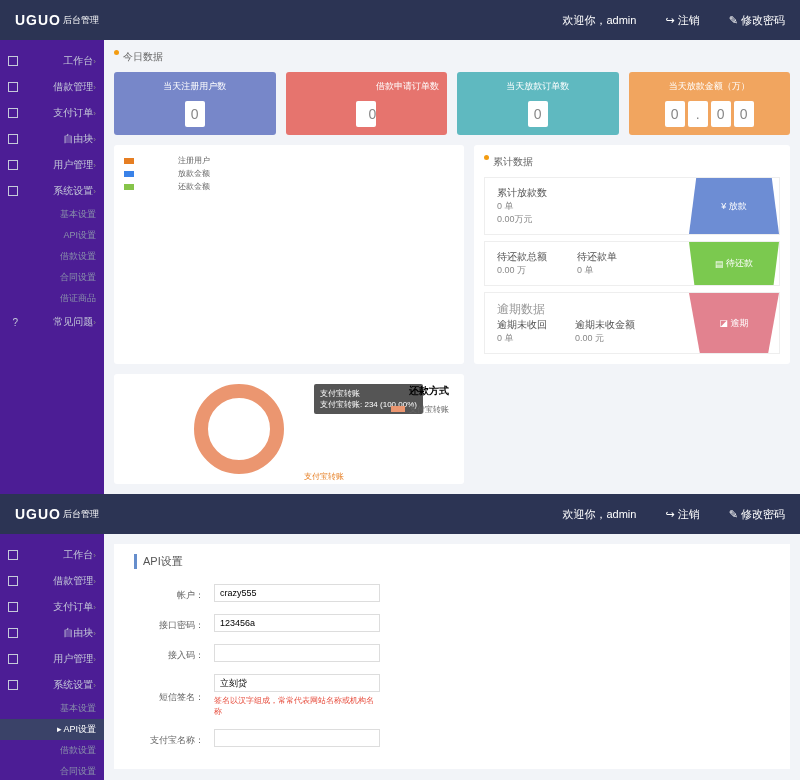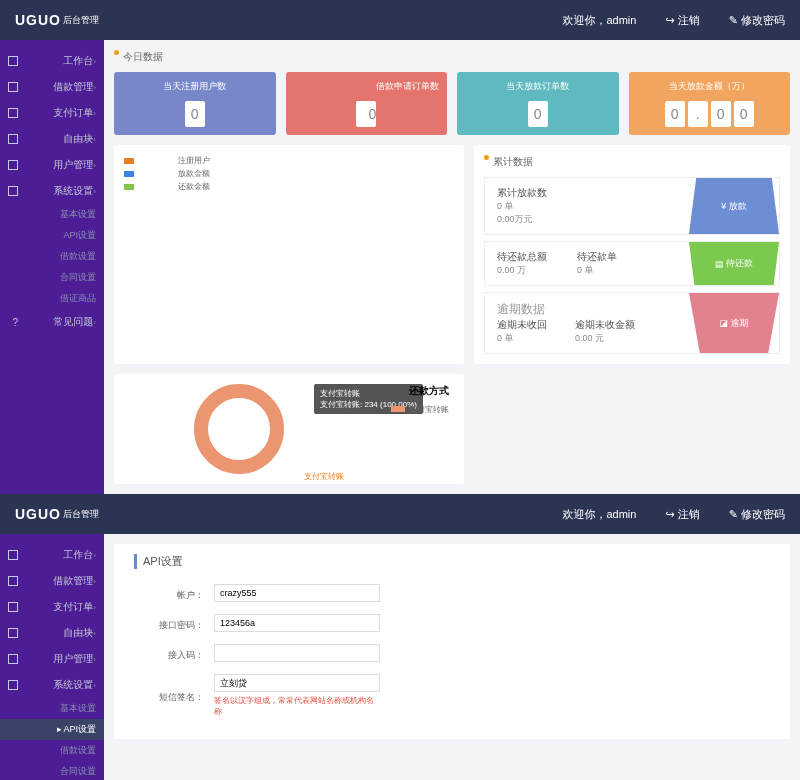--- a/index.html
+++ b/index.html
@@ -307,17 +307,21 @@
           <div class="form-label">接入码：</div>
           <div class="form-input"><input value="" style=""></div>
         </div>
         <div class="form-row">
           <div class="form-label">短信签名：</div>
           <div class="form-input">
             <input value="立刻贷" style="">
             <div class="form-hint">签名以汉字组成，常常代表网站名称或机构名称</div>
           </div>
         </div>
+        <div class="form-row">
+          <div class="form-label">支付宝名称：</div>
+          <div class="form-input"><input value="" style=""></div>
+        </div>
 
       </div>
     </div>
   </div>
 </div>
 
 </body></html>

